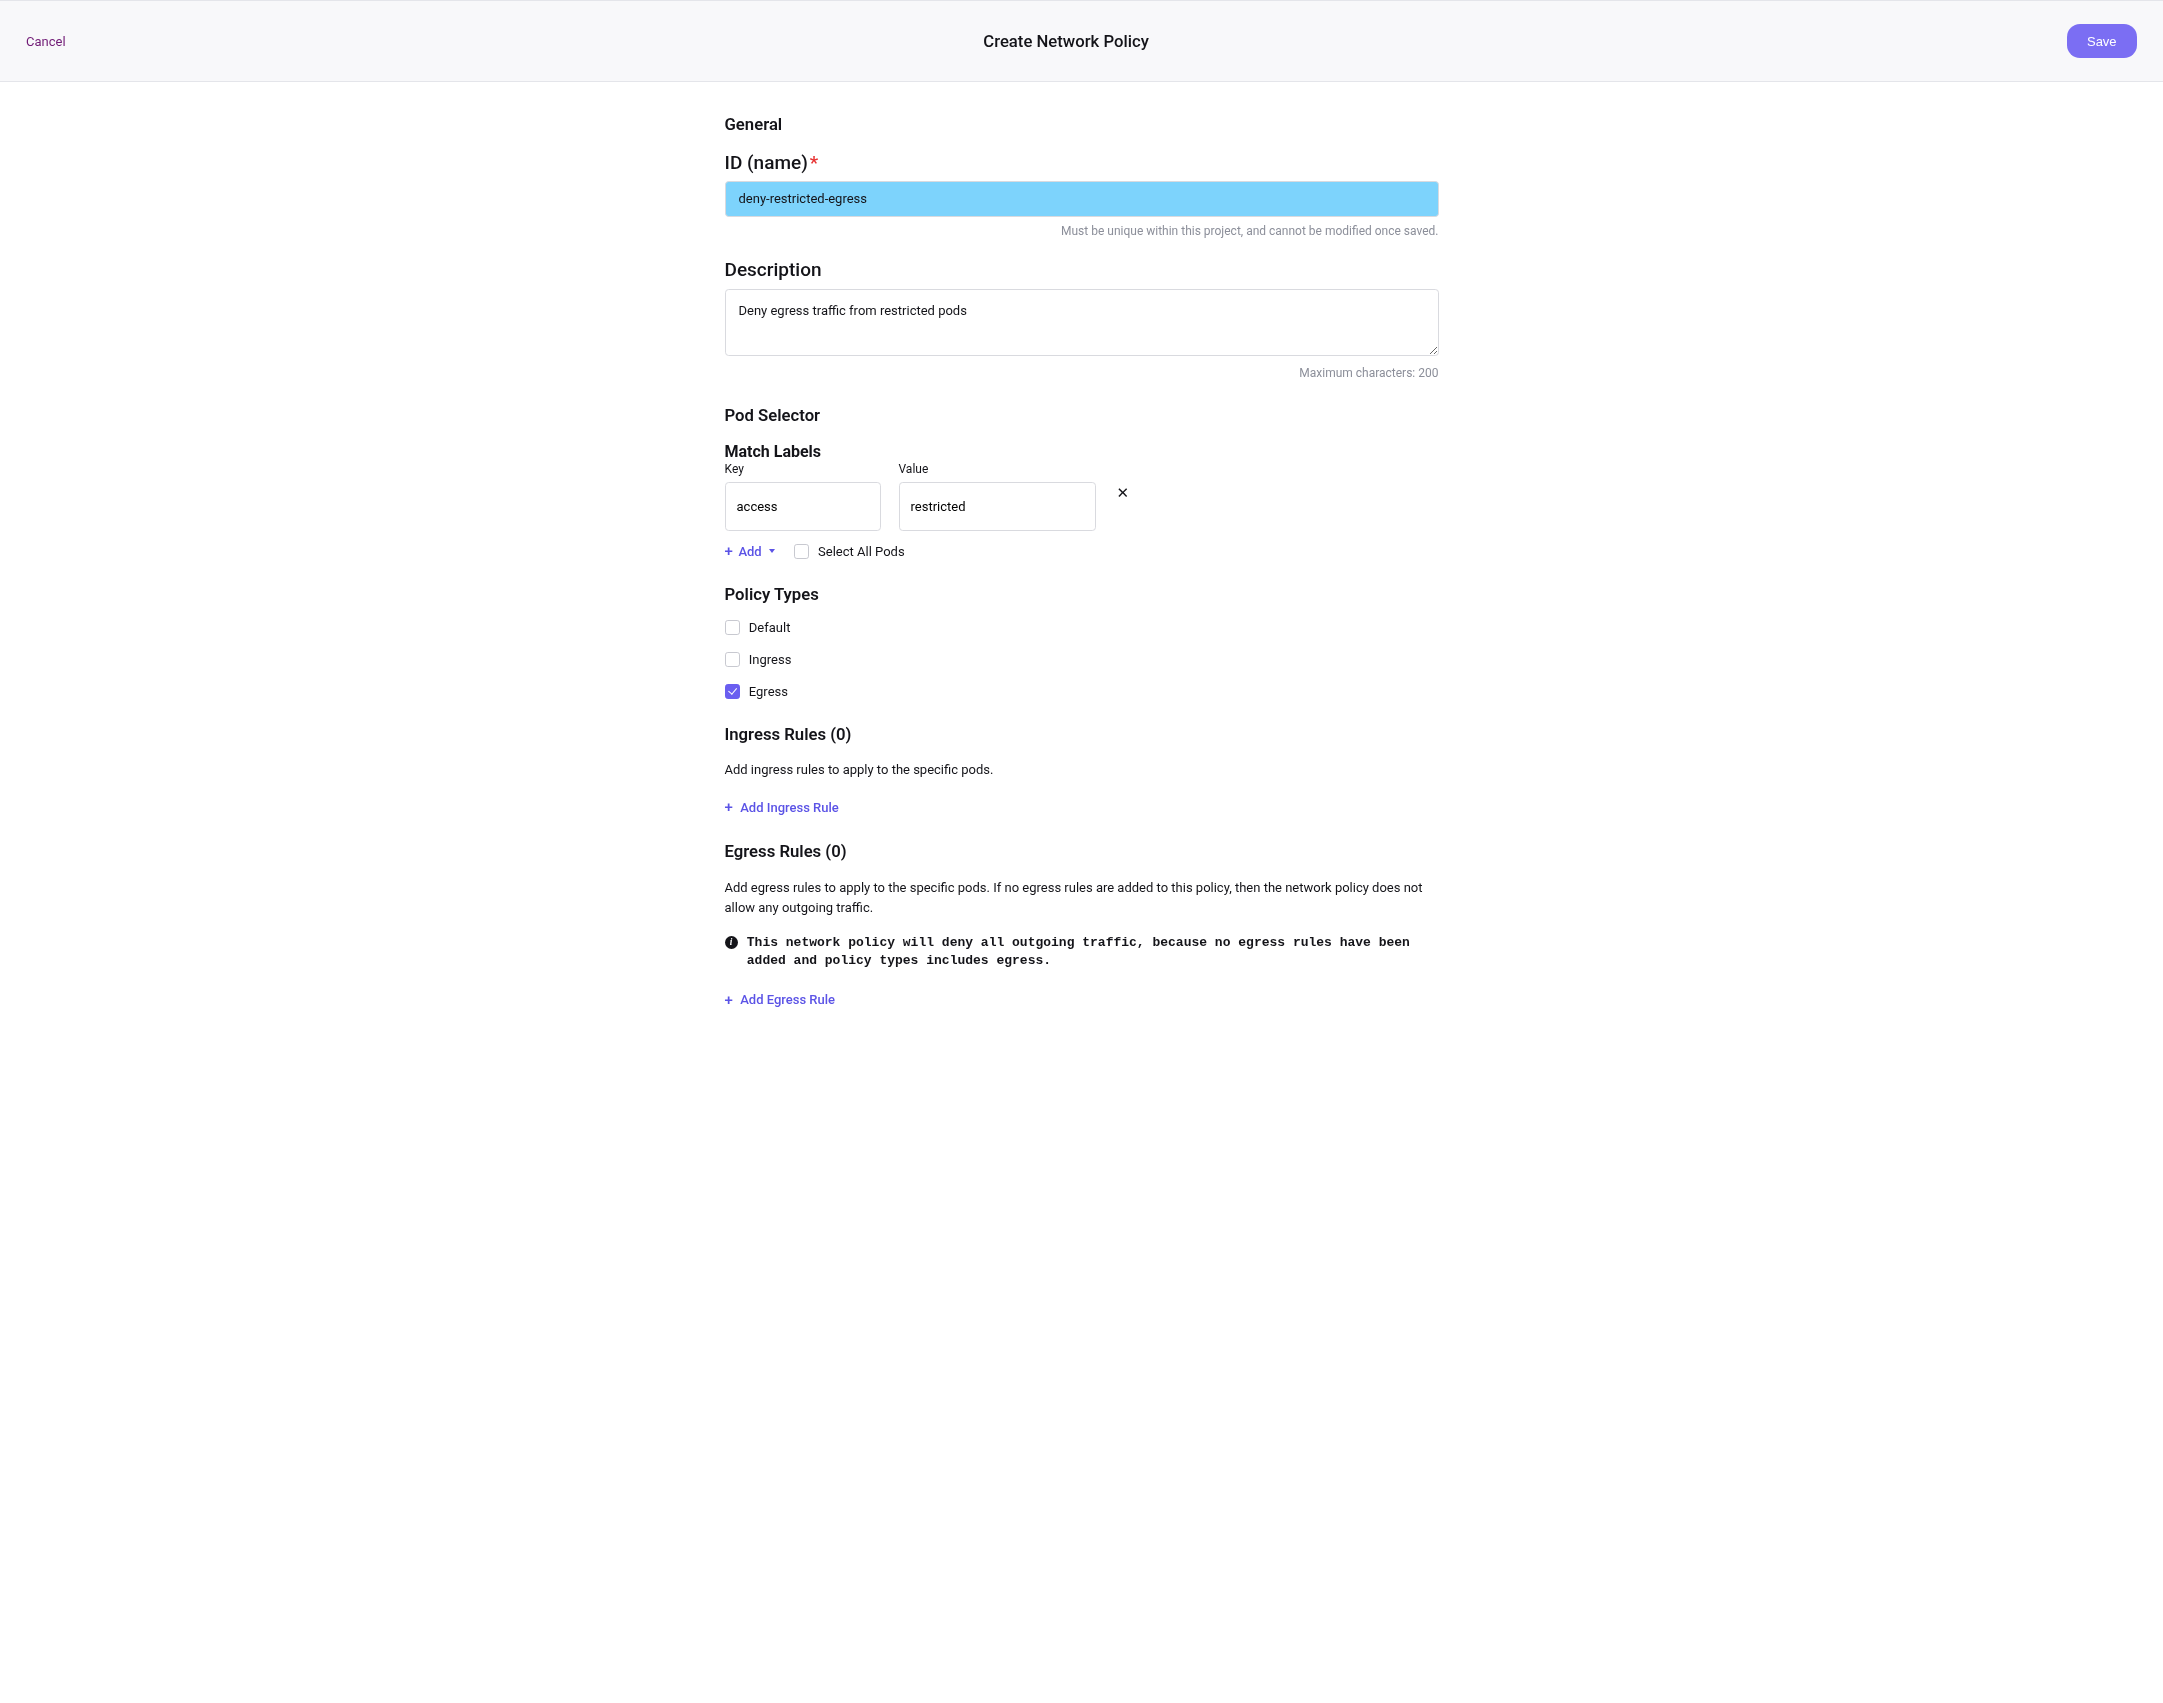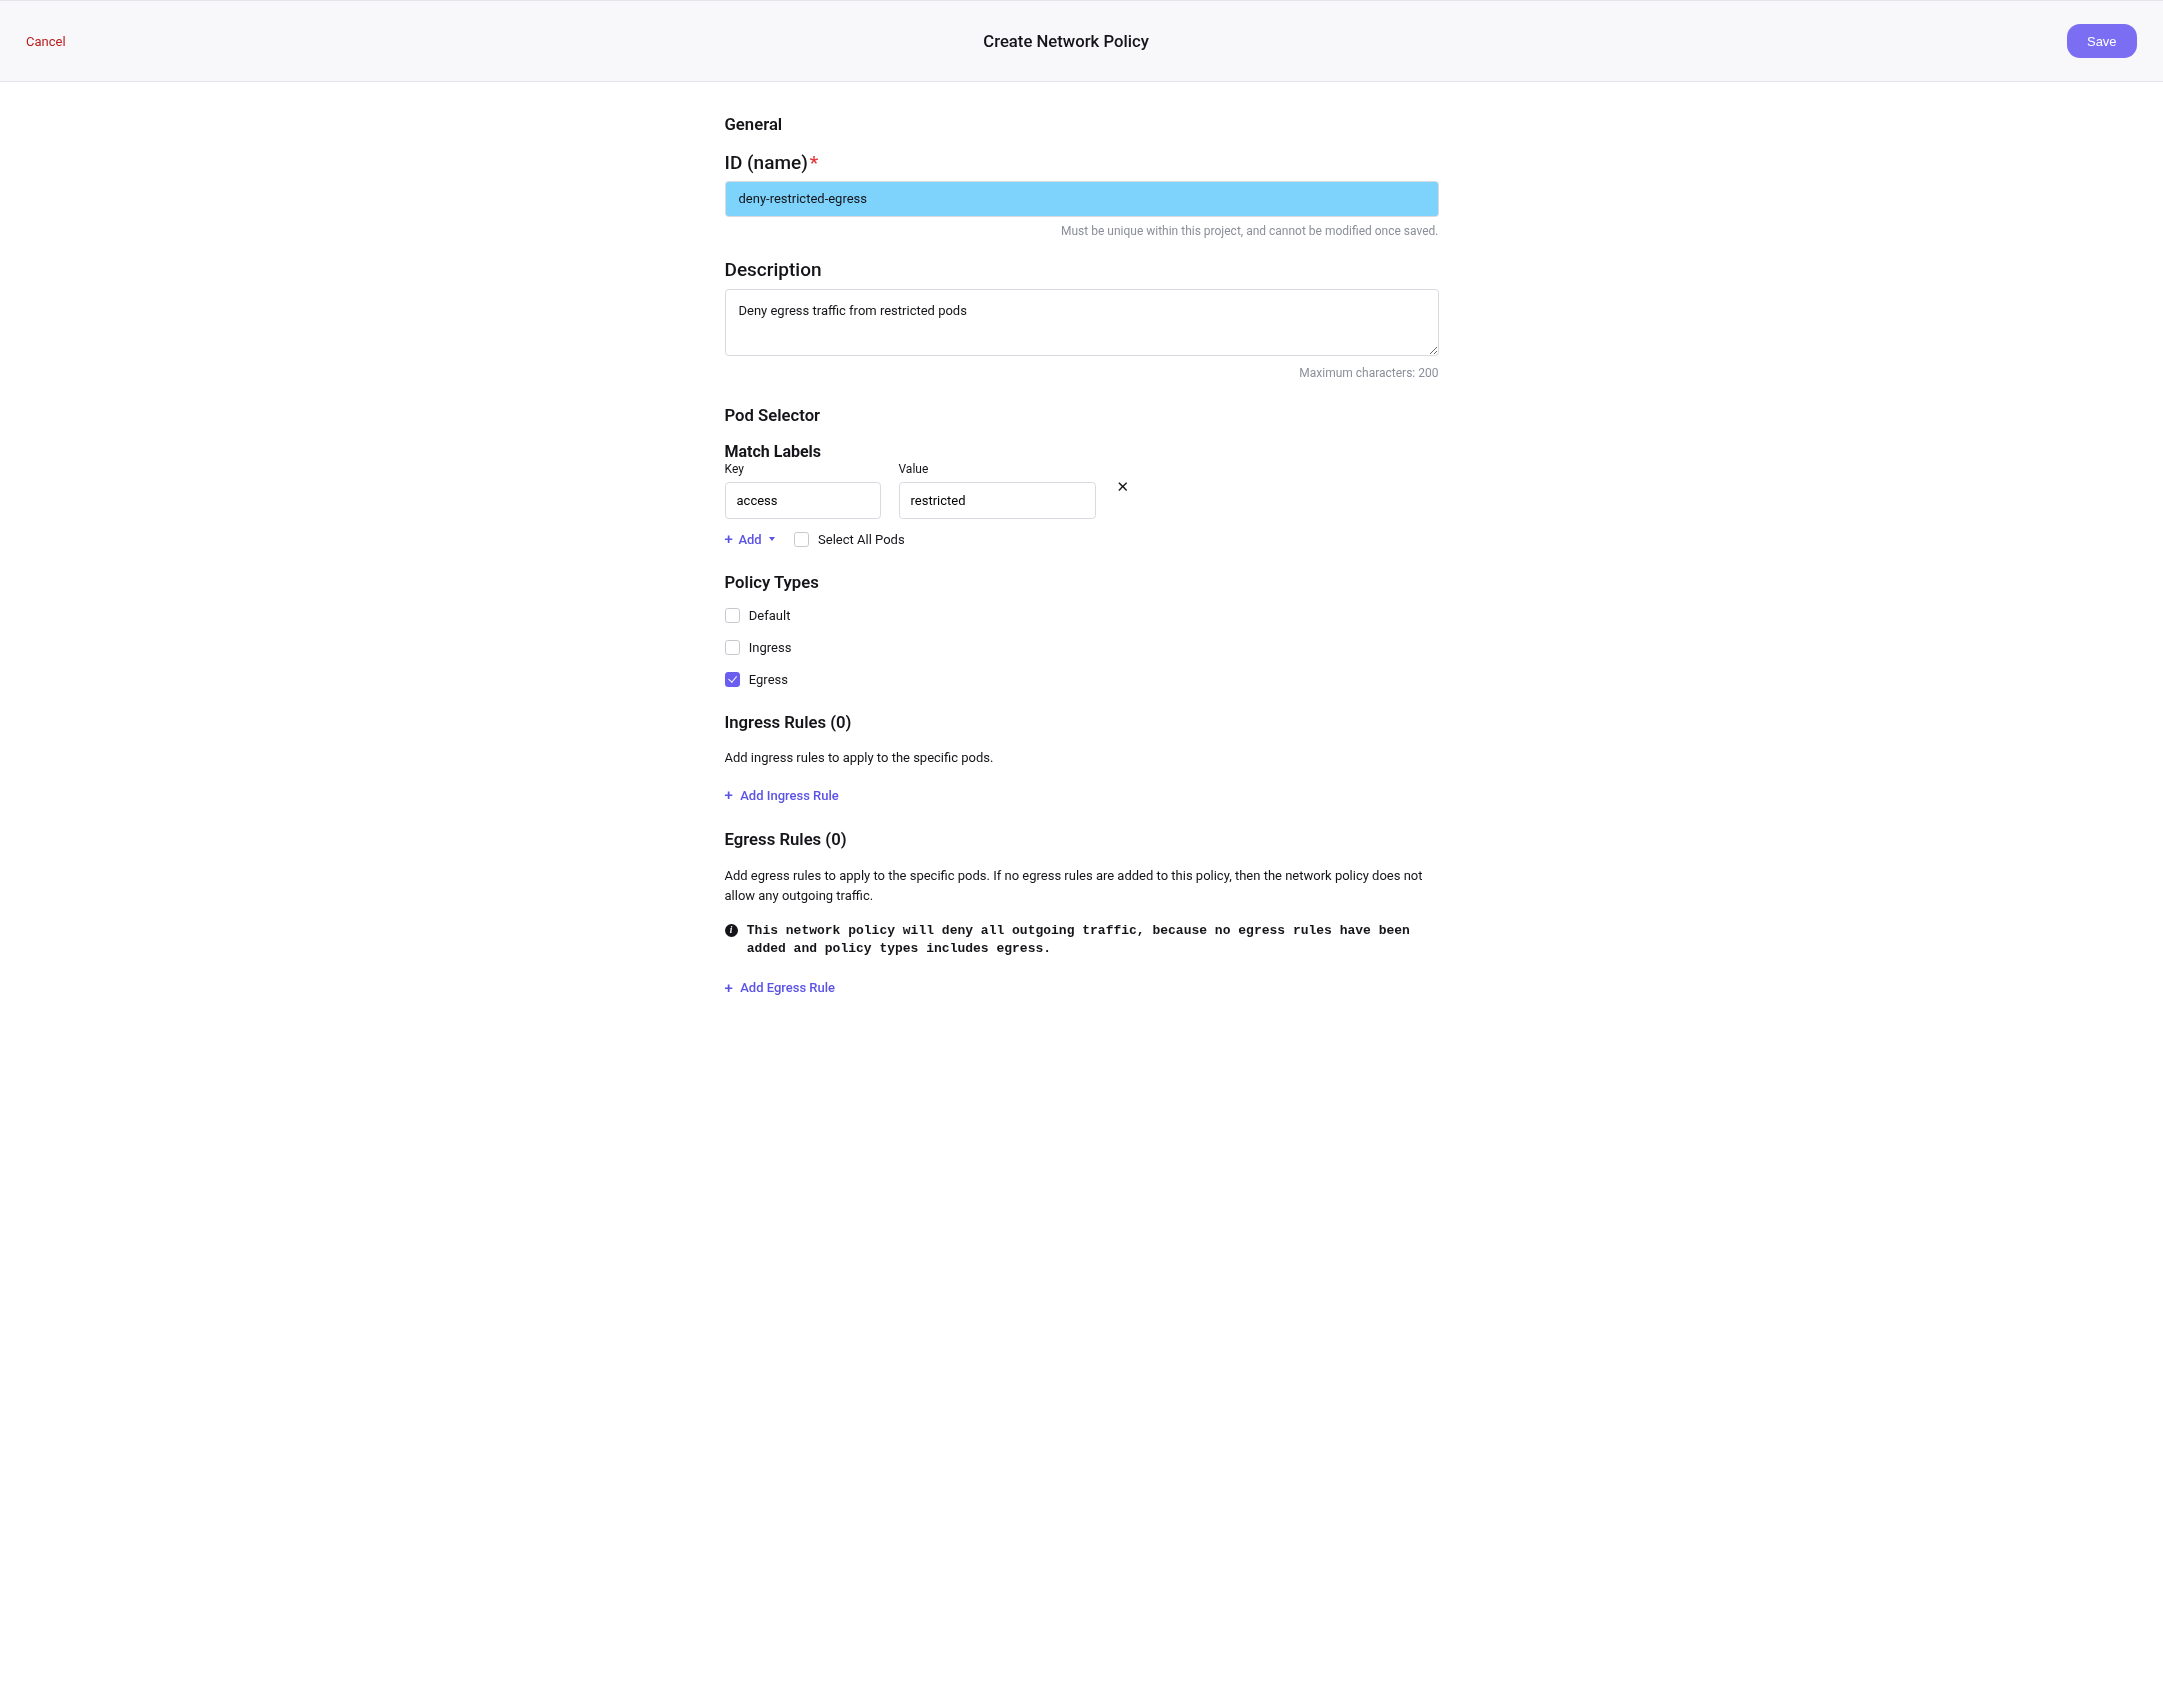--- a/index.html
+++ b/index.html
@@ -13,21 +13,21 @@
     display: flex;
     align-items: center;
     justify-content: space-between;
     padding: 0 26px;
     height: 82px;
     background: #f8f8fa;
     border-top: 0.9px solid #e4e5ea;
     border-bottom: 0.9px solid #e4e5ea;
   }
   .cancel-link {
-    color: #b91c1c;
+    color: #701a75;
     cursor: pointer;
     font-size: 13px;
     text-align: center;
   }
   .page-title {
     font-size: 16.7px;
     font-weight: 500;
     color: #141419;
   }
   .save-btn {
@@ -104,21 +104,21 @@
     font-size: 12px;
     font-weight: 400;
     color: #141419;
     margin-bottom: 5.6px;
     display: block;
   }
   .kv-input {
     width: 100%;
     border: 0.9px solid #d9dadf;
     border-radius: 3.7px;
-    padding: 10px 11px;
+    padding: 16px 11px;
     font-size: 13px;
     font-family: inherit;
   }
   .remove-x {
     align-self: center;
     margin-bottom: 5.6px;
     cursor: pointer;
     font-size: 15px;
     color: #141419;
     width: 18.6px;

